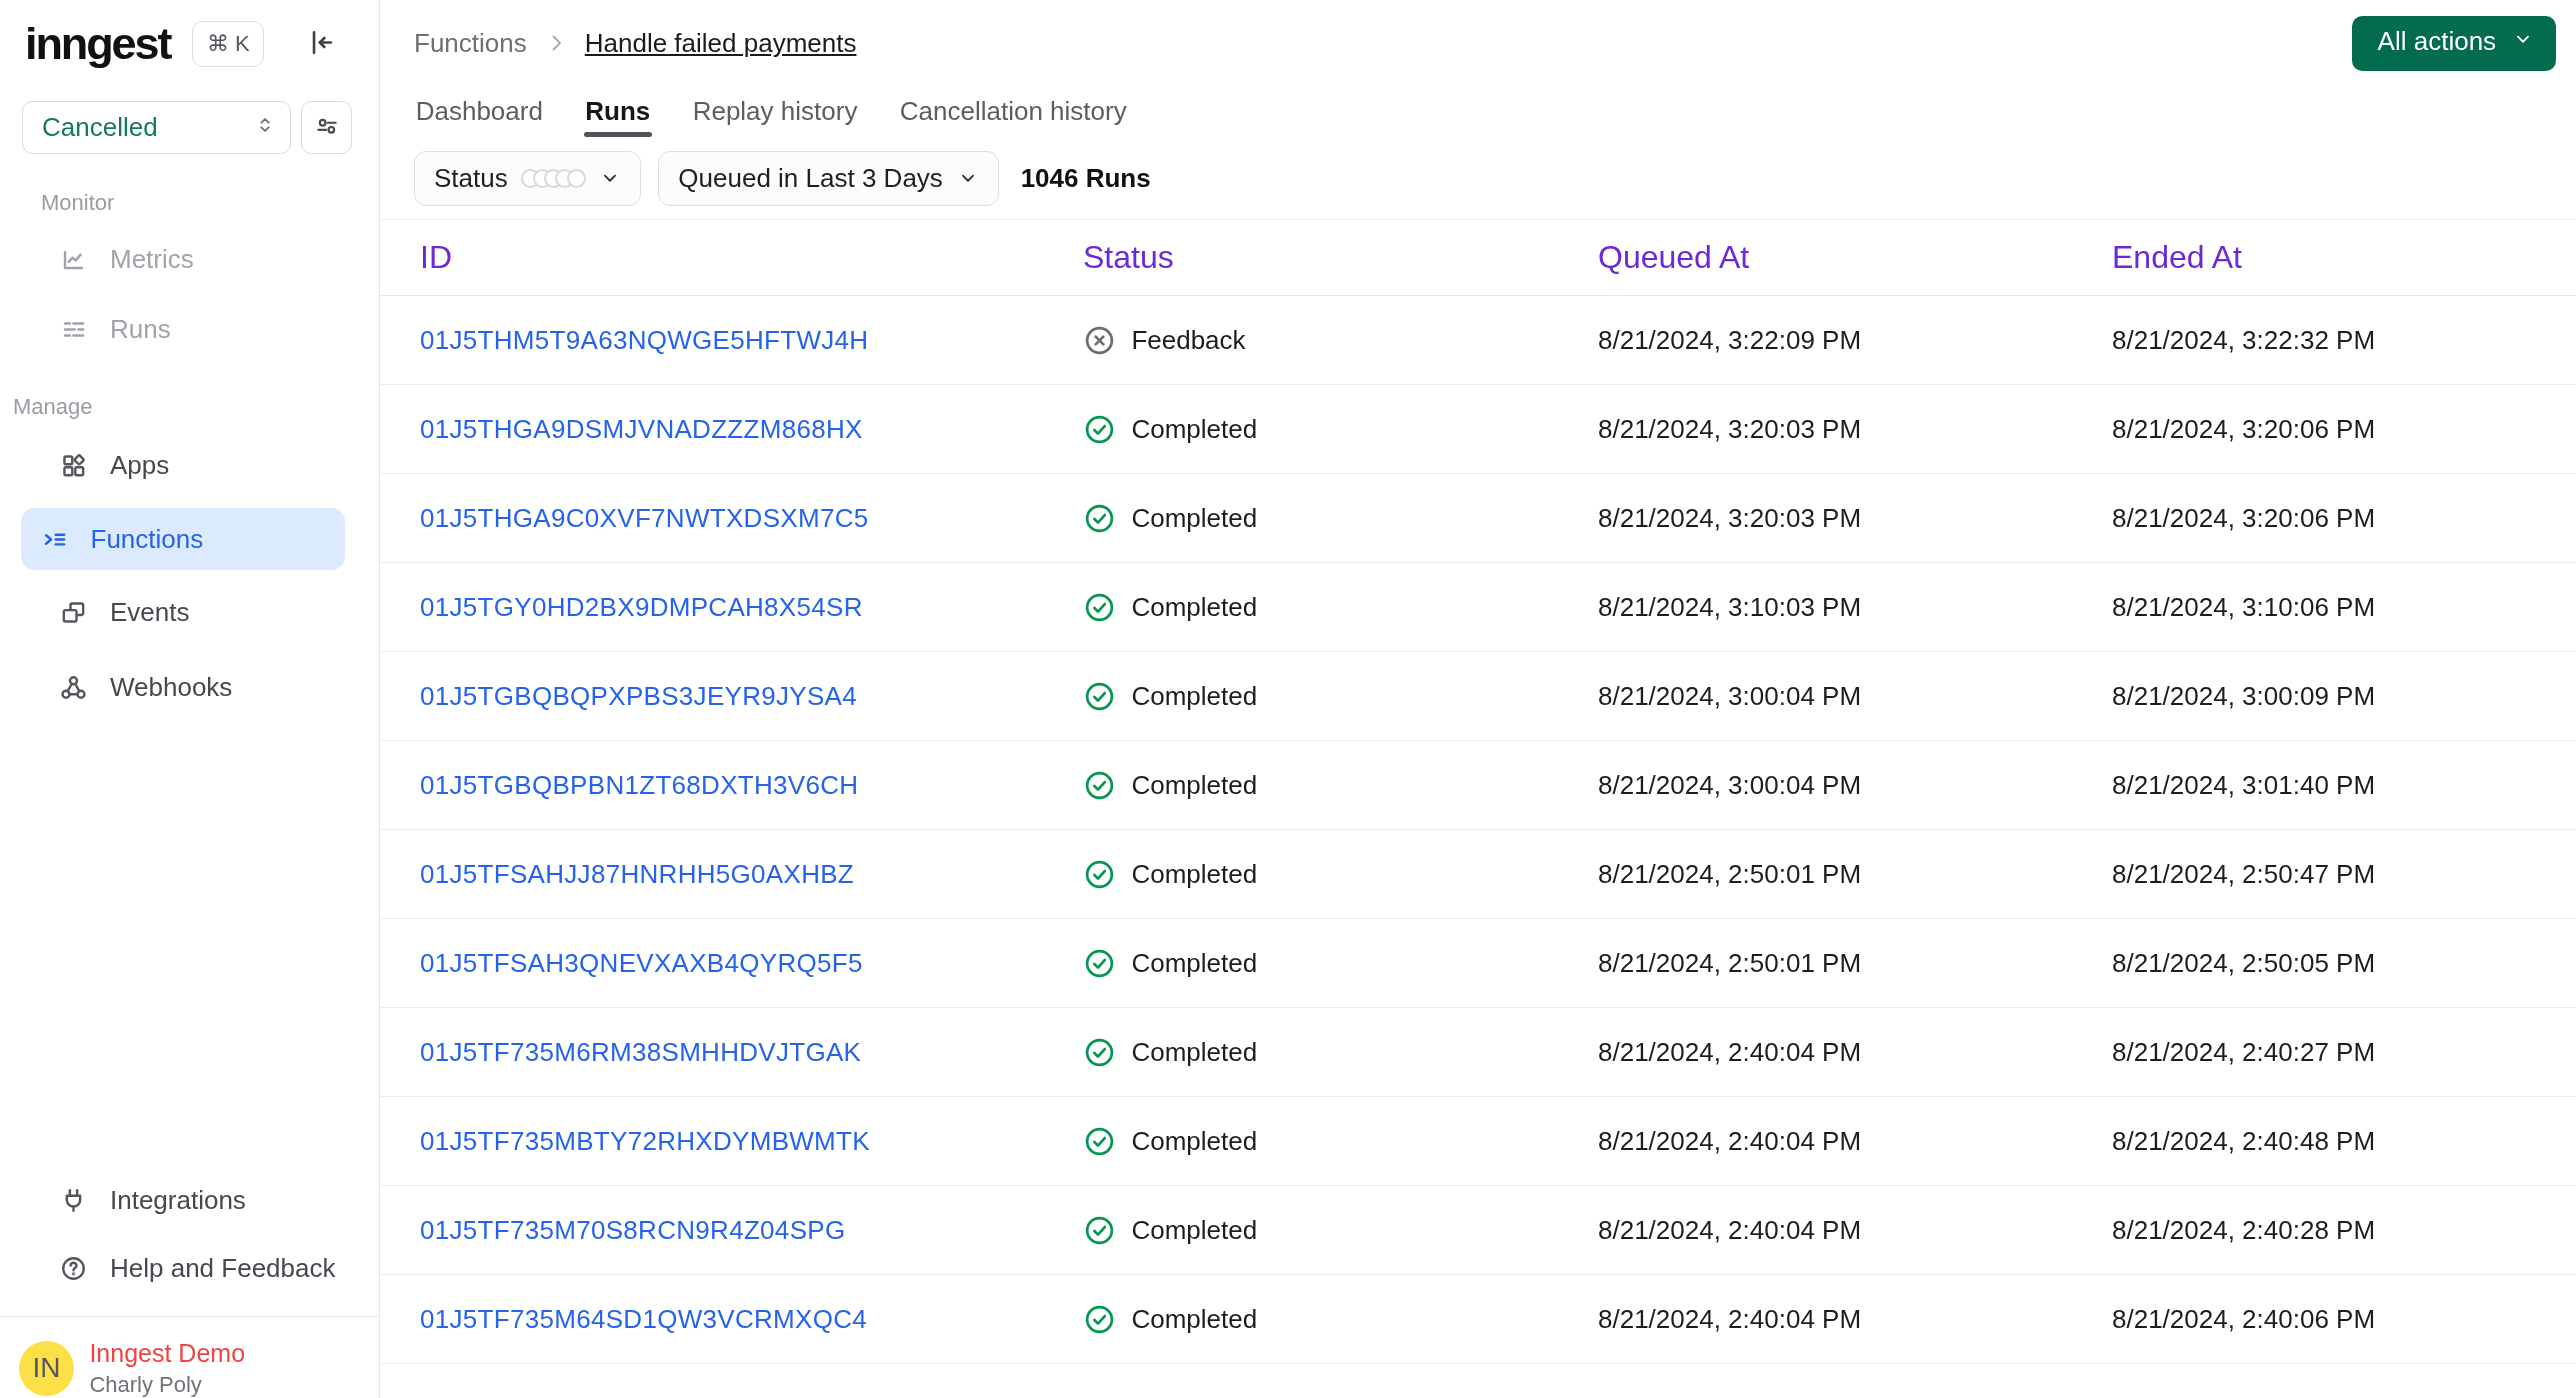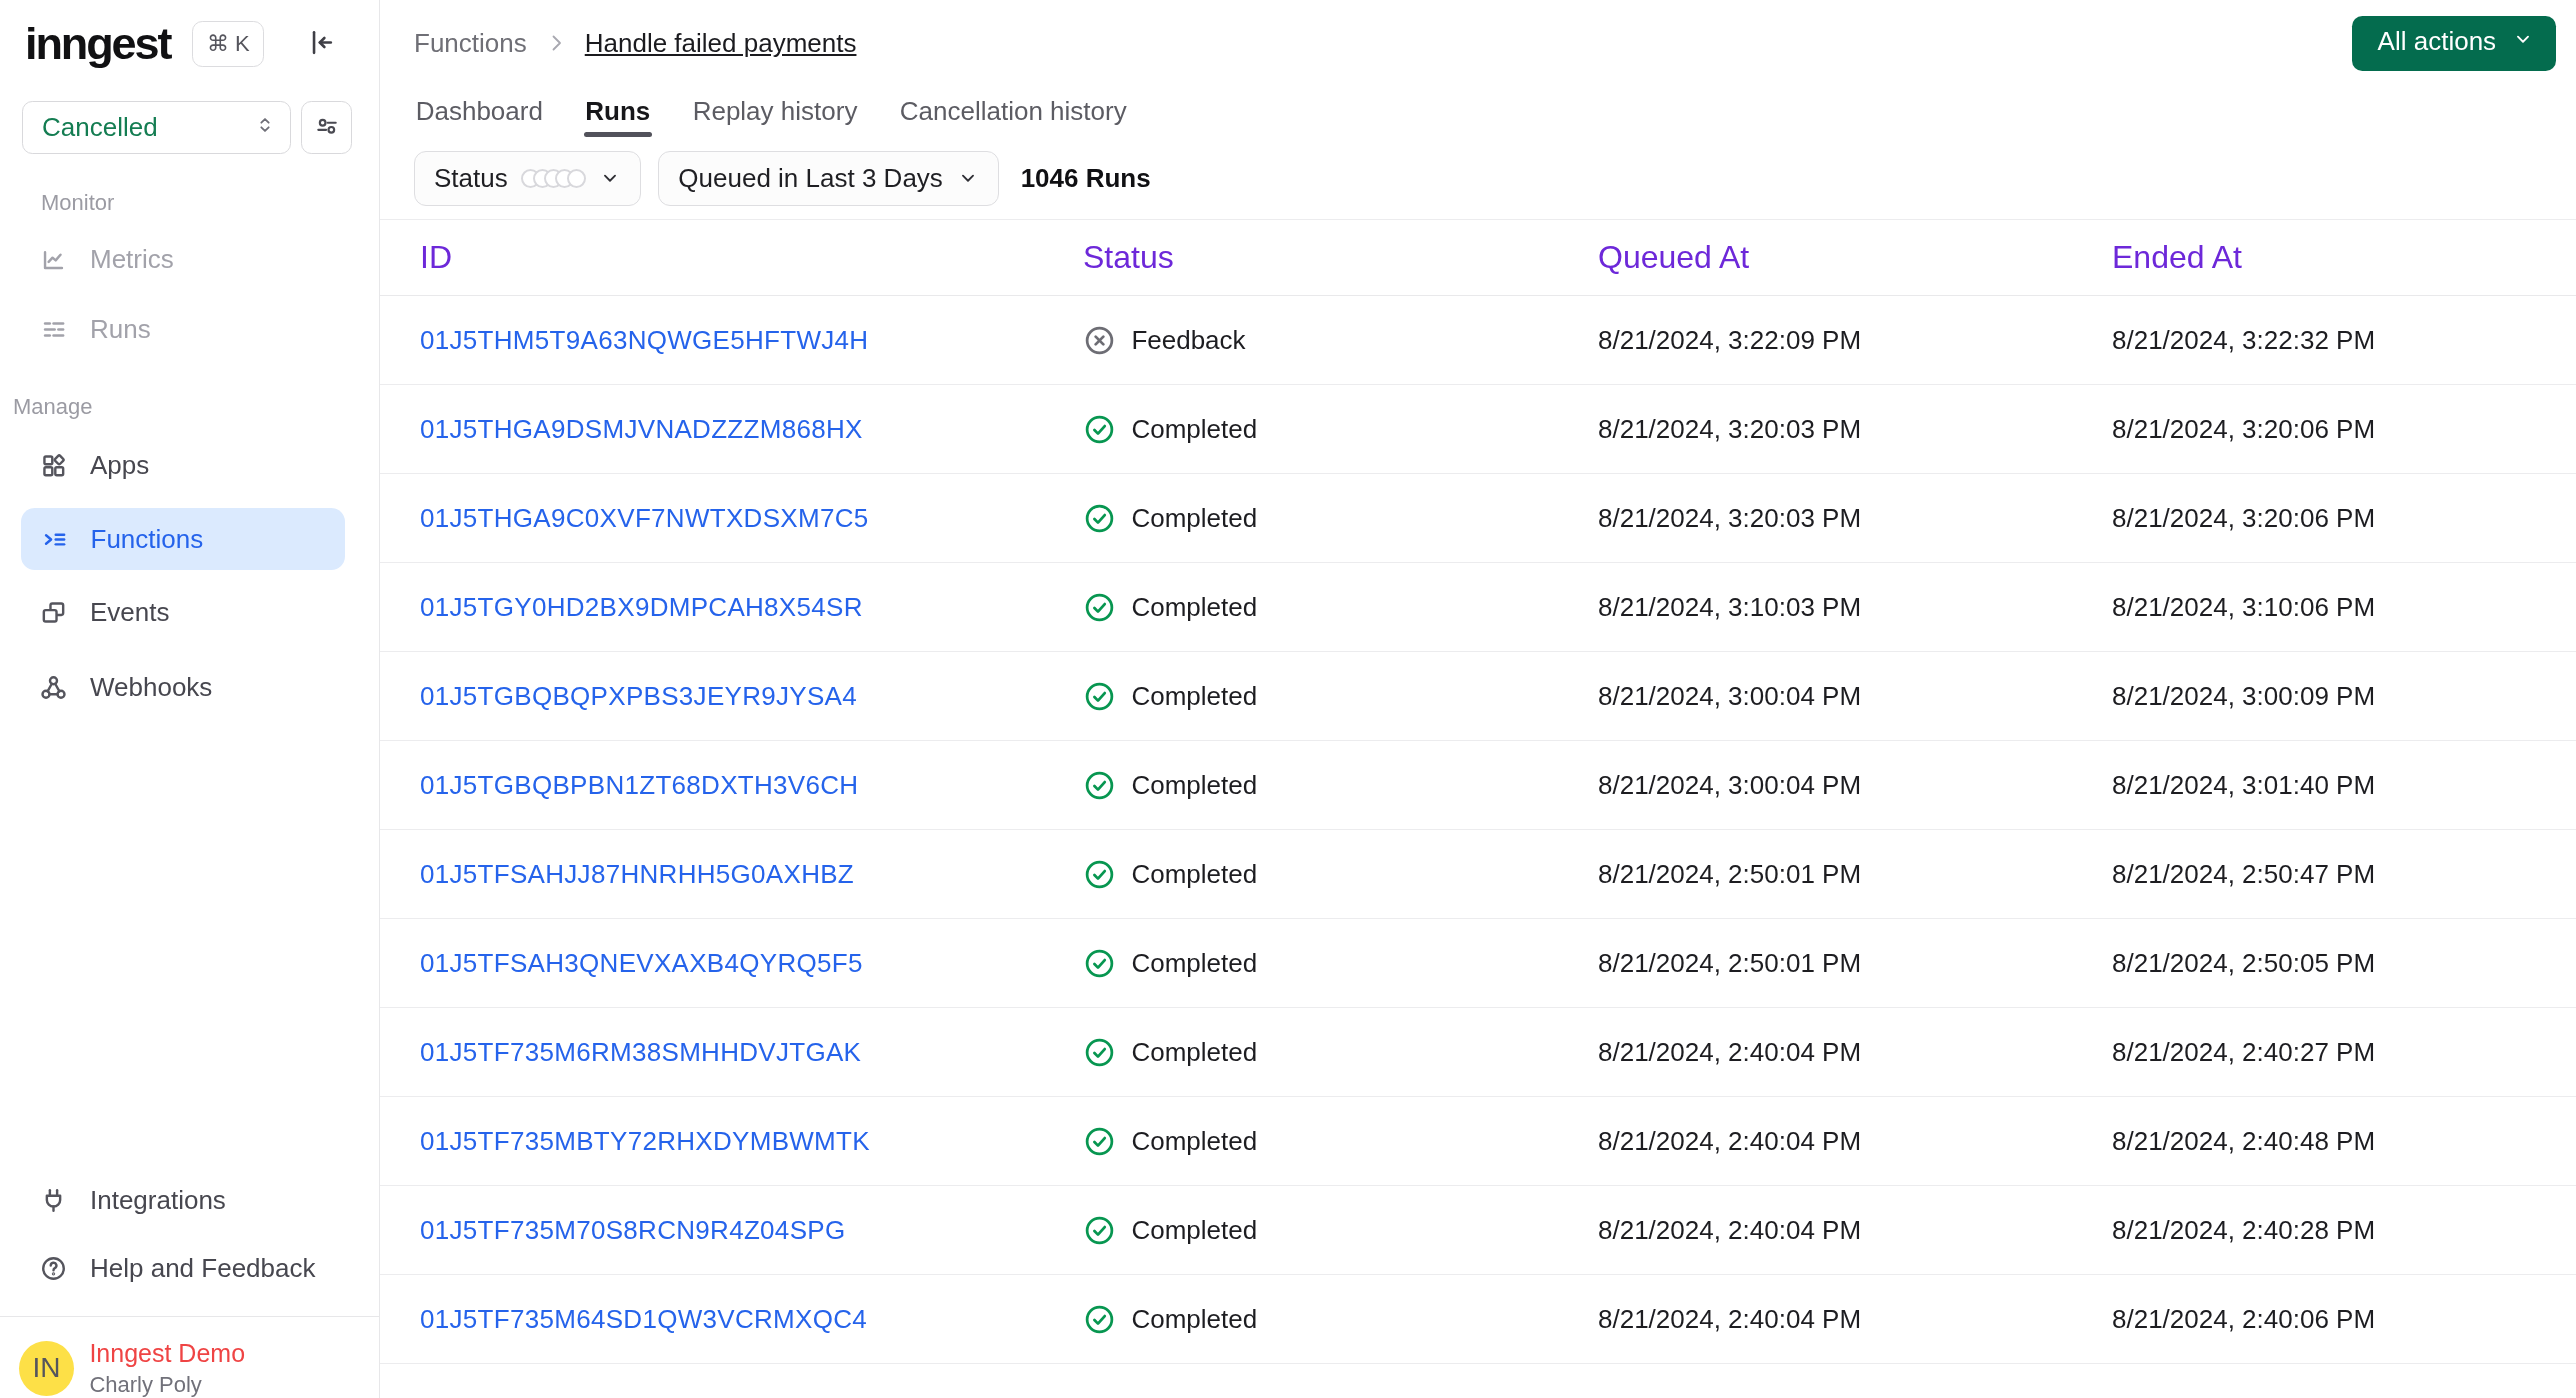--- a/index.html
+++ b/index.html
@@ -20,21 +20,21 @@
   .env-select { width:269px; height:53px; border:1.7px solid #d9d9dc; border-radius:10.3px; background:#fff;
     display:flex; align-items:center; justify-content:space-between; padding:0 13.7px 0 19px;
     font-size:26px; color:#147d52; cursor:pointer; }
   .env-select .unfold { color:#6f6f78; }
   .env-settings { width:51px; height:53px; border:1.7px solid #d9d9dc; border-radius:10.3px; background:#fff;
     display:flex; align-items:center; justify-content:center; color:#4a4a52; cursor:pointer; }
 
   .section-label { margin:36px 0 8.6px 41px; font-size:22px; color:#9b9ba3; }
   .section-label.second { margin-top:29px;margin-left:13px; }
   .nav-item { height:70px; display:flex; align-items:center; padding-left:39px; gap:22px;
-    font-size:26px; color:#47474f; cursor:pointer; }
+    font-size:26px; color:#47474f; cursor:pointer;margin-left:20px; }
   .nav-group-manage .nav-item { height:75px; }
   .nav-item .icon { width:29px; height:29px; color:#55555d; display:flex; }
   .nav-item .icon svg { width:29px; height:29px; }
   .nav-item.muted, .nav-item.muted .icon { color:#a2a2aa; }
   .nav-item.active { background:#dbeafe; color:#2563eb; border-radius:13.7px;
     margin:5.1px 34px 5.1px 20.5px; padding-left:19px; height:62px; }
   .nav-item.active .icon { color:#2563eb; }
 
   .sidebar-footer { margin-top:auto; }
   .sidebar-footer .nav-item { height:68px; }

